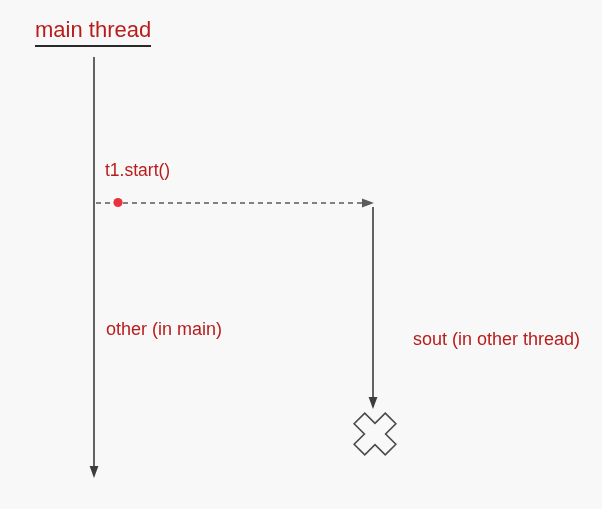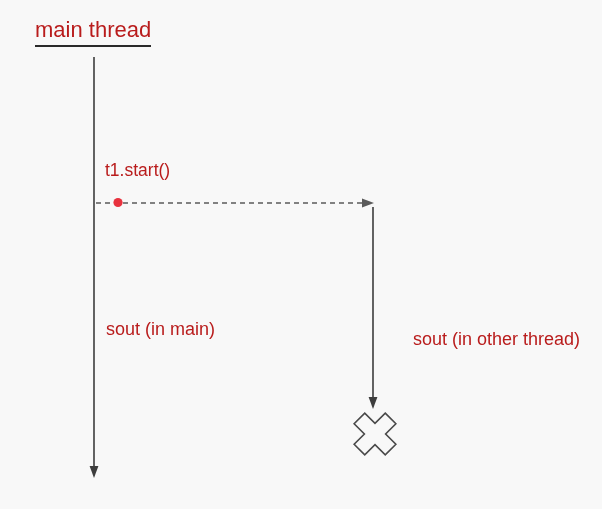--- a/index.html
+++ b/index.html
@@ -62,17 +62,17 @@
     <polygon points="373,409 368.6,397 377.4,397" fill="#3d3d3d"></polygon>
 
     <path d="M -7.5 -22 H 7.5 V -7.5 H 22 V 7.5 H 7.5 V 22 H -7.5 V 7.5 H -22 V -7.5 H -7.5 Z" transform="translate(375,434) rotate(45)" fill="none" stroke-width="1.6" stroke-linejoin="miter" stroke="#4a4a4a"></path>
   </svg>
 
   <div class="label title" style="left:35px; top:17px;">main thread</div>
 
 
   <div class="label call" style="left:105px; top:160px;">t1.start()</div>
 
-  <div class="label note" style="left:106px; top:319px;">sout (in main)</div>
+  <div class="label note" style="left:106px; top:319px;">other (in main)</div>
 
   <div class="label note" style="left:385px; top:329px;margin-left:28px;">sout (in other thread)</div>
 
 </div>
 
 </body></html>

